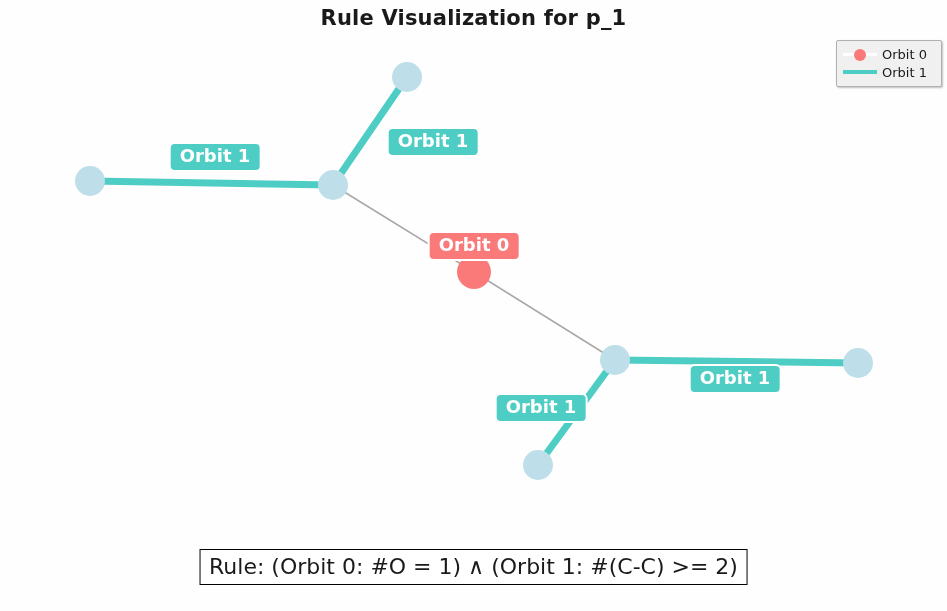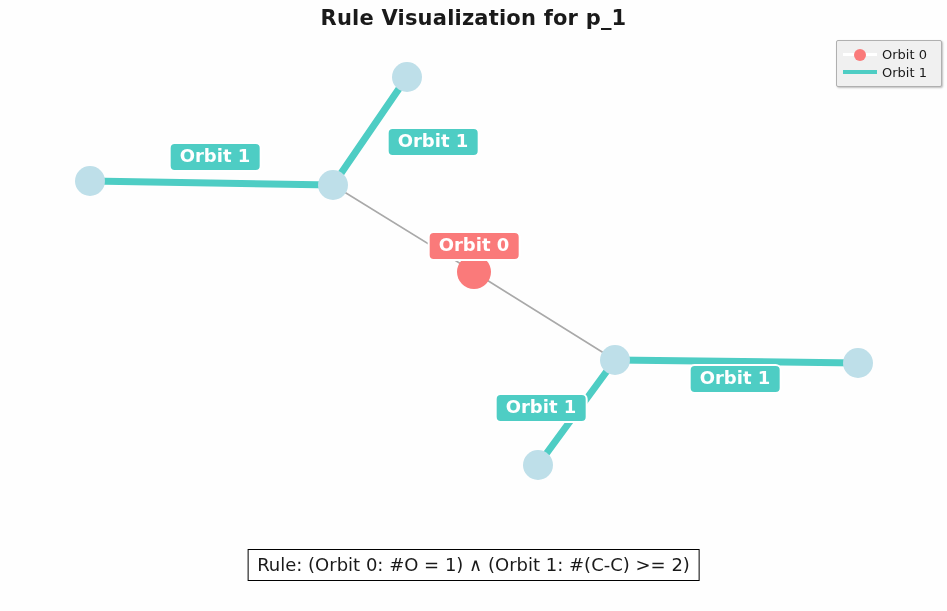--- a/index.html
+++ b/index.html
@@ -104,21 +104,21 @@
     font-family: "DejaVu Sans", sans-serif;
   }
   #caption {
     position: absolute;
     left: 50%;
     top: 549px;
     transform: translateX(-50%);
     background: #ffffff;
     border: 1.5px solid #000000;
     padding: 4px 9px 5px 9px;
-    font-size: 18px;
+    font-size: 22px;
     color: #1a1a1a;
     white-space: nowrap;
   }
 </style>
 </head>
 <body>
 
 <div id="figure">
 
   <div id="title">Rule Visualization for p_1</div>

